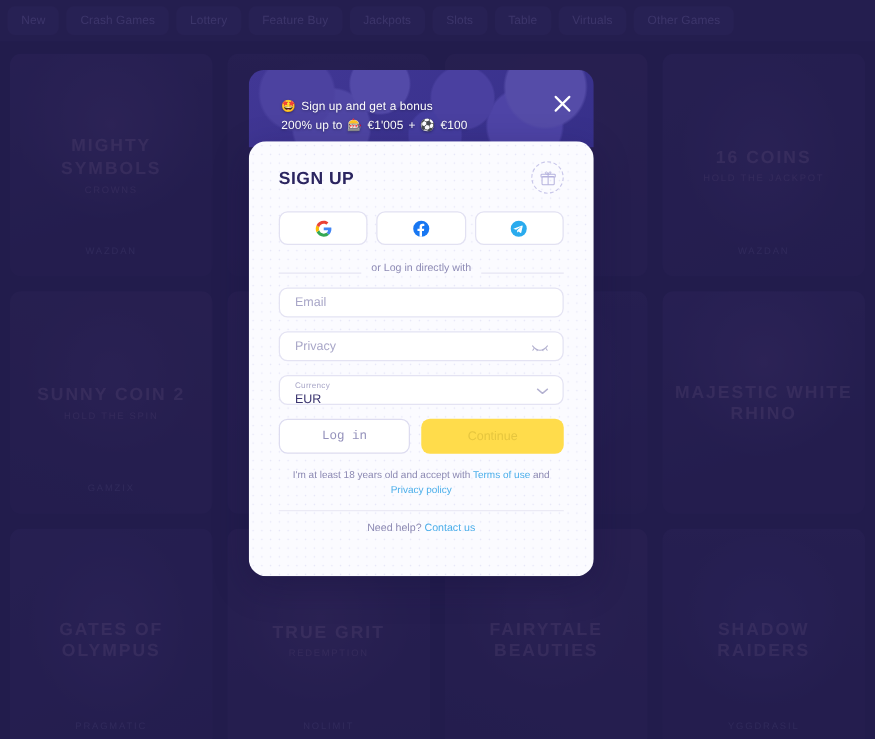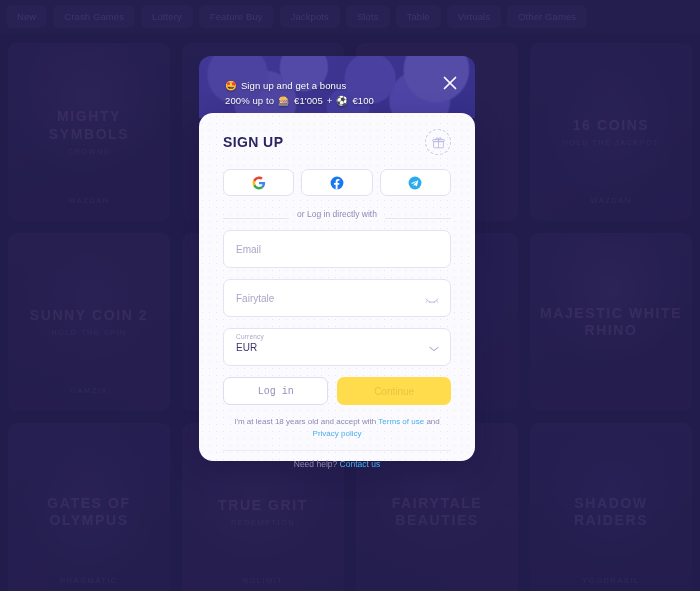--- a/index.html
+++ b/index.html
@@ -180,21 +180,21 @@
 
   #divider {
     display: flex; align-items: flex-end; gap: 8px;
     margin-top: 13px;
   }
   #divider .ln { flex: 1; height: 1px; background: #e6e5f3; }
   #divider-label { font-size: 8.5px; color: #8e8bb5; white-space: nowrap; }
 
   .field {
     position: relative;
-    height: 38px;
+    height: 24px;
     margin-top: 11px;
     border: 1px solid #e4e3f3;
     border-radius: 7px;
     background: #fff;
     display: flex; align-items: center;
     padding: 0 12px;
   }
   .field .ph { font-size: 10px; color: #a9a7c8; }
   .field .fl { position: absolute; left: 12px; top: 4px; font-size: 6.5px; color: #a9a7c8; letter-spacing: .2px; }
   .field .fv { position: absolute; left: 12px; top: 13px; font-size: 10px; color: #3b3570; }
@@ -391,21 +391,21 @@
         <div class="ln"></div>
         <div id="divider-label">or Log in directly with</div>
         <div class="ln"></div>
       </div>
 
       <div class="field">
         <span class="ph">Email</span>
       </div>
 
       <div class="field">
-        <span class="ph">Fairytale</span>
+        <span class="ph">Privacy</span>
         <span class="right-ic">
           <svg width="14" height="10" viewBox="0 0 20 14">
             <path d="M1.5 8 C4 11.5 7 13 10 13 C13 13 16 11.5 18.5 8" fill="none" stroke="#b3b1d0" stroke-width="1.2" stroke-linecap="round"></path>
             <path d="M3 11.2 L1.8 13" stroke="#b3b1d0" stroke-width="1.2" stroke-linecap="round"></path>
             <path d="M7 12.8 L6.4 14" stroke="#b3b1d0" stroke-width="1.2" stroke-linecap="round"></path>
             <path d="M13 12.8 L13.6 14" stroke="#b3b1d0" stroke-width="1.2" stroke-linecap="round"></path>
             <path d="M17 11.2 L18.2 13" stroke="#b3b1d0" stroke-width="1.2" stroke-linecap="round"></path>
           </svg>
         </span>
       </div>

